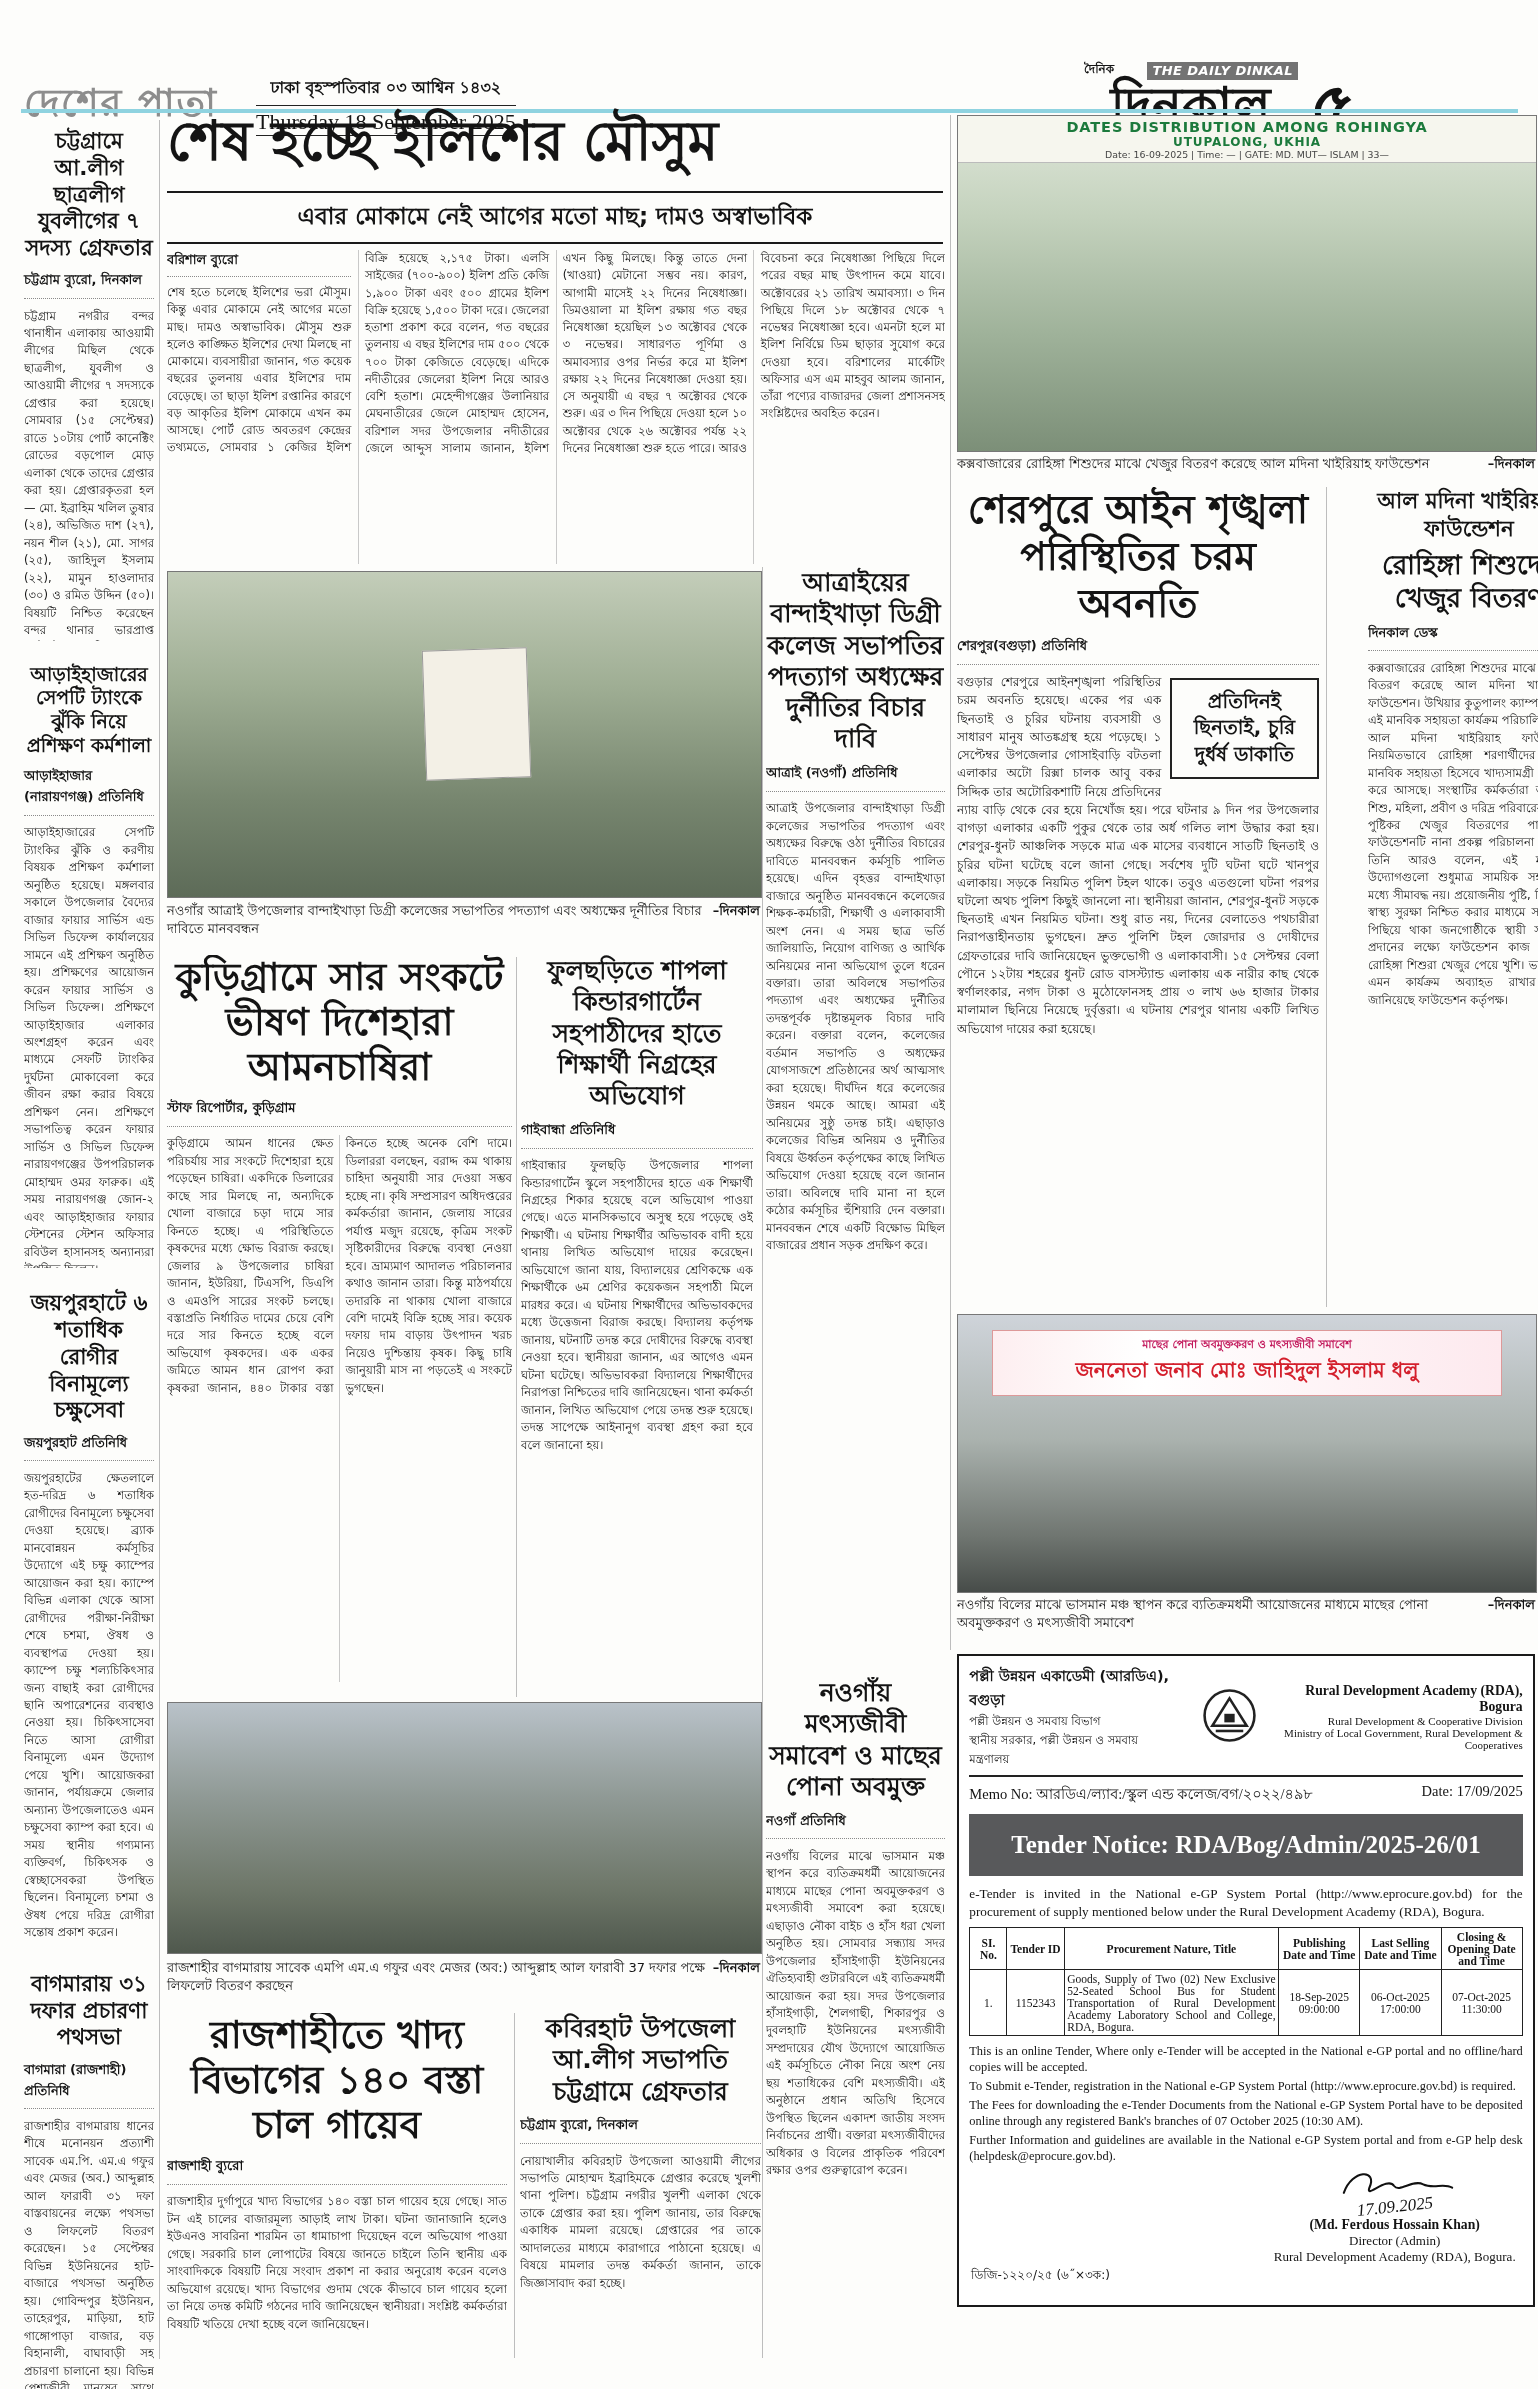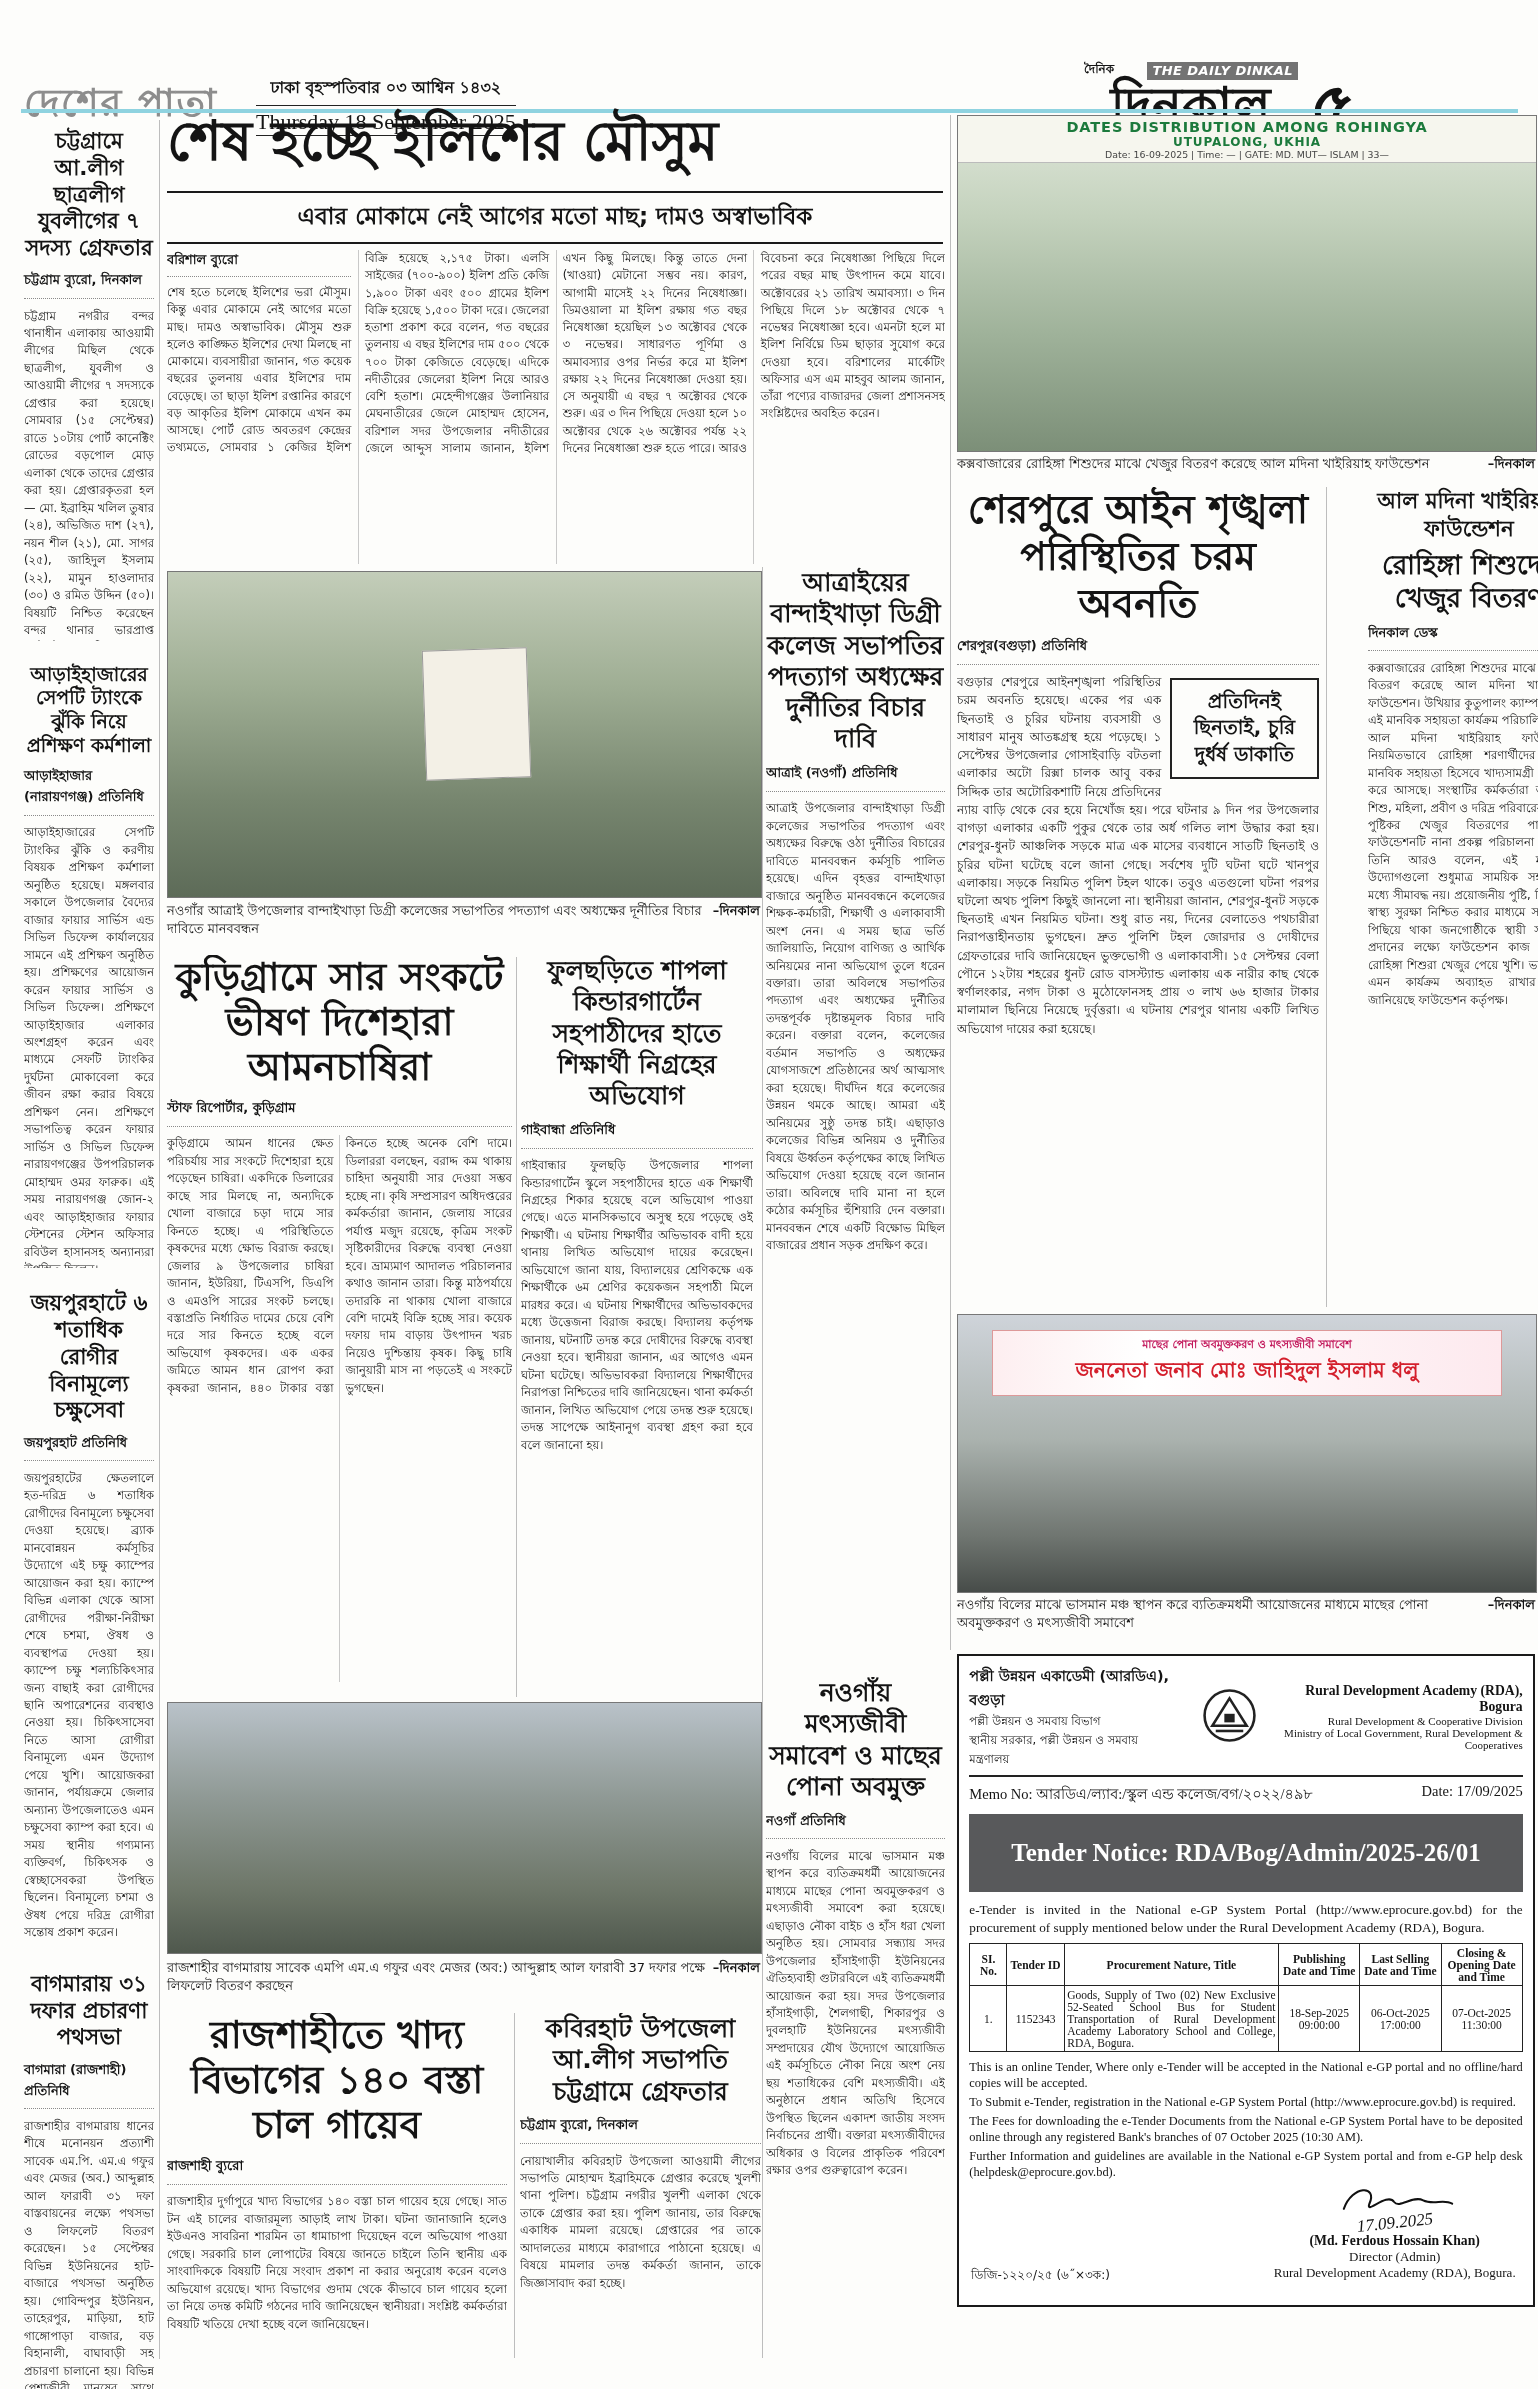--- a/index.html
+++ b/index.html
@@ -76,21 +76,21 @@
   .tender{left:957px;top:1654px;width:578px;height:653px;border:2.6px solid #1a1a1a;box-sizing:border-box;
           padding:8.5px 10.3px;font-family:"Liberation Serif",serif;background:#fff;}
   .tender .hdr{display:flex;justify-content:space-between;align-items:center;gap:5.1px;border-bottom:2.6px solid #222;padding-bottom:5.1px;}
   .tender .hbn{font-family:"DejaVu Sans",sans-serif;width:205px;}
   .tender .hbn .l1{font-size:14.5px;font-weight:800;}
   .tender .hbn .l2,.tender .hbn .l3{font-size:11.5px;}
   .tender .hen{width:239px;text-align:right;}
   .tender .hen .l1{font-size:13.7px;font-weight:700;}
   .tender .hen .l2,.tender .hen .l3{font-size:11px;}
   .tender .memo{display:flex;justify-content:space-between;font-size:14.5px;margin:6.8px 0;}
-  .tender .banner{background:#58595b;color:#fff;text-align:center;font-size:25px;font-weight:700;padding:25px 0;margin-bottom:8.5px;}
+  .tender .banner{background:#58595b;color:#fff;text-align:center;font-size:25px;font-weight:700;padding:17px 0;margin-bottom:8.5px;}
   .tender .intro{font-size:13.2px;text-align:justify;line-height:1.35;}
   .tender table{border-collapse:collapse;width:100%;margin:6.8px 0;}
   .tender th,.tender td{border:0.9px solid #222;font-size:11.5px;padding:2.6px;vertical-align:middle;}
   .tender th{font-weight:700;text-align:center;}
   .tender td.c{text-align:center;}
   .tender td.j{text-align:justify;}
   .tender .note{font-size:12.4px;line-height:1.3;text-align:justify;margin-top:2.6px;}
   .tender .sig{width:256px;margin-left:auto;text-align:center;margin-top:3.4px;}
   .tender .sig .name{font-weight:700;font-size:13.7px;}
   .tender .sig .t{font-size:13px;}

